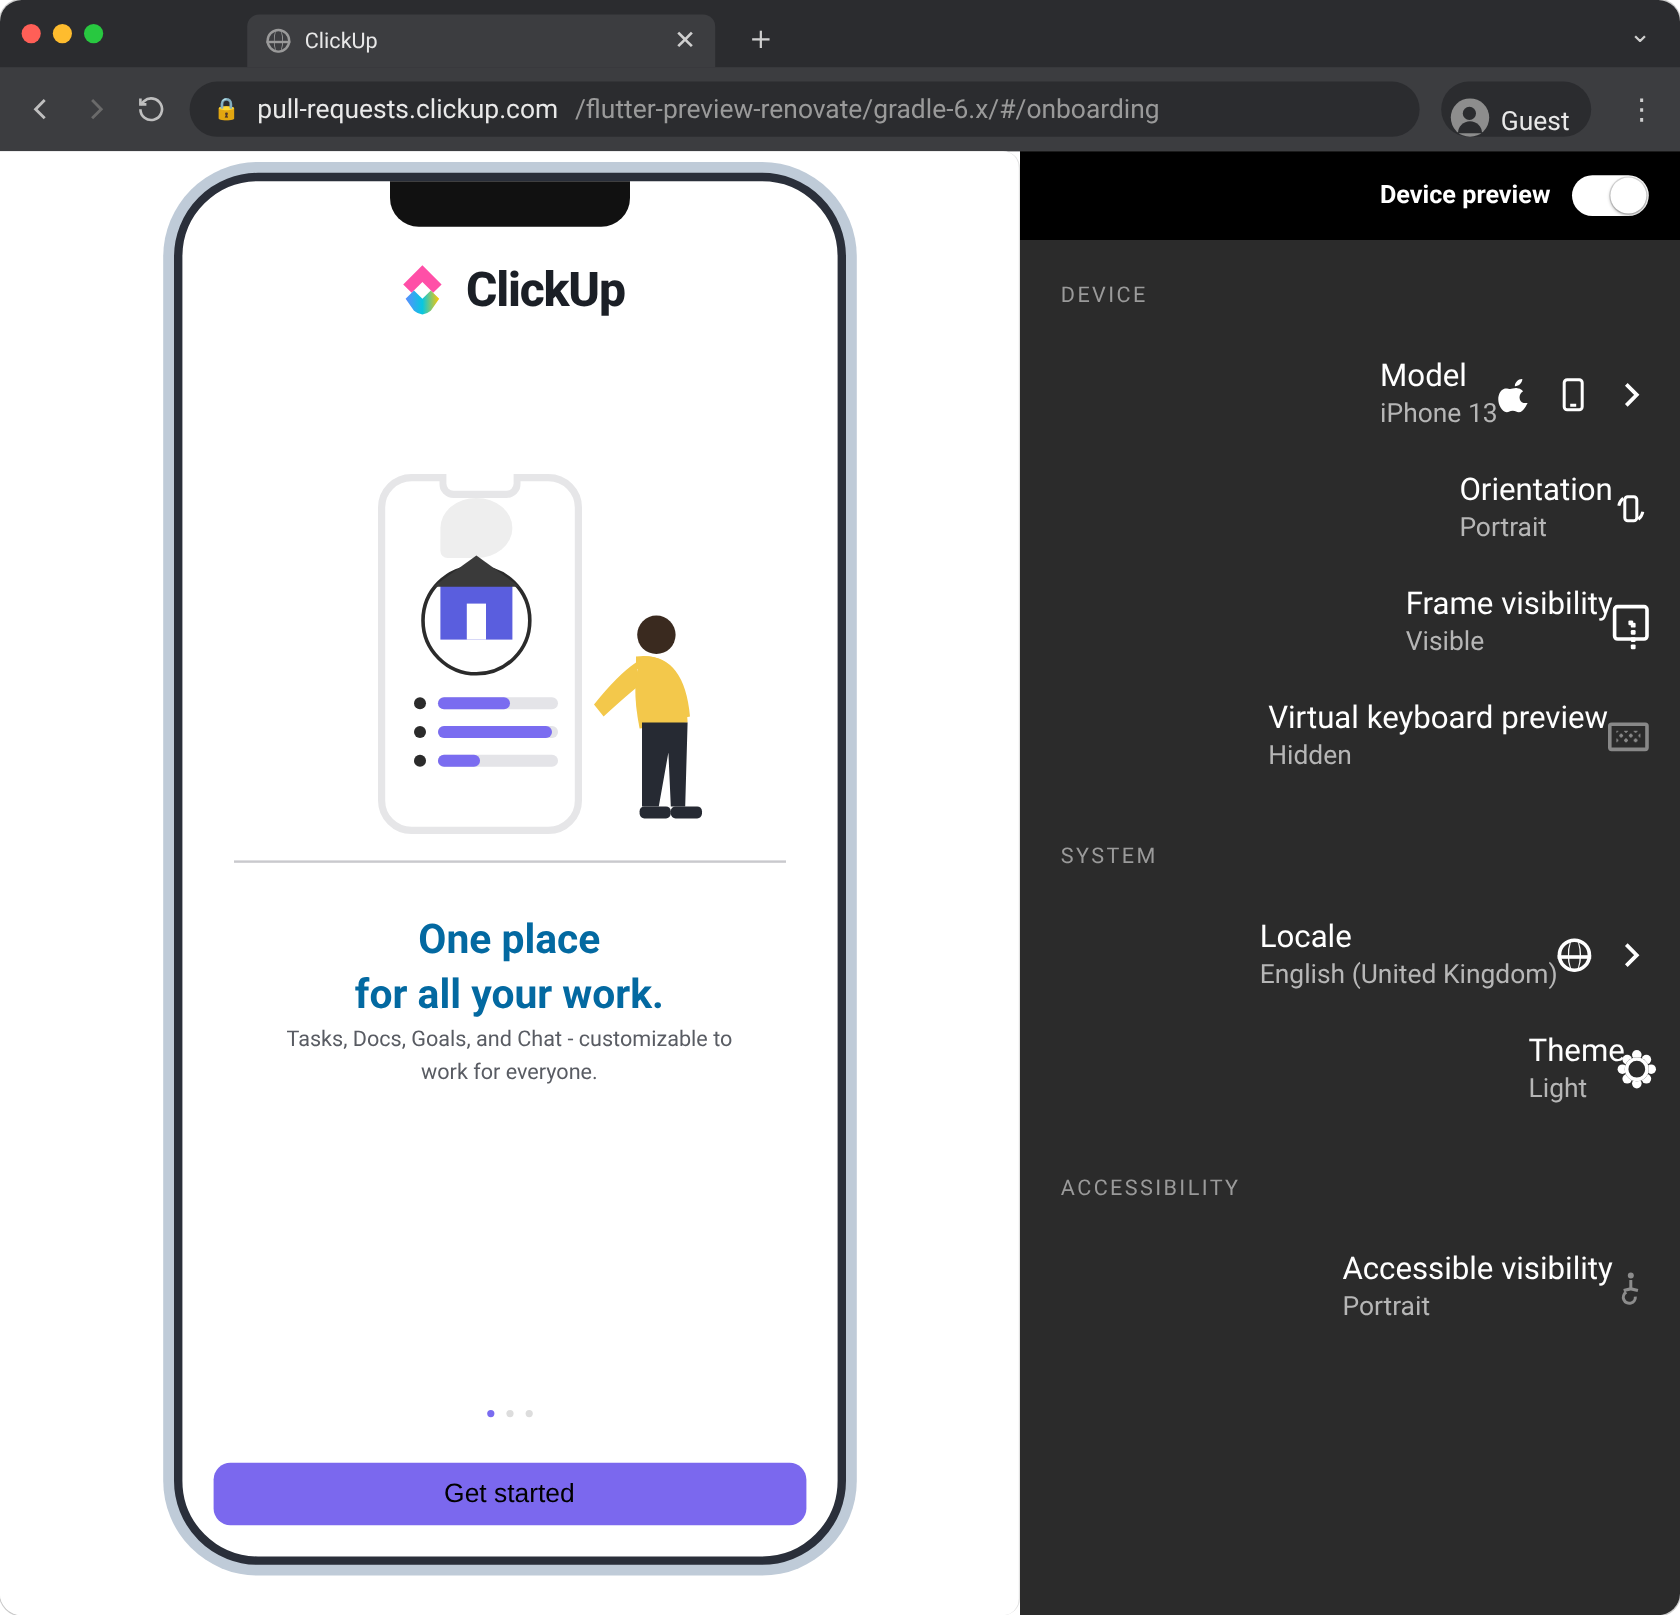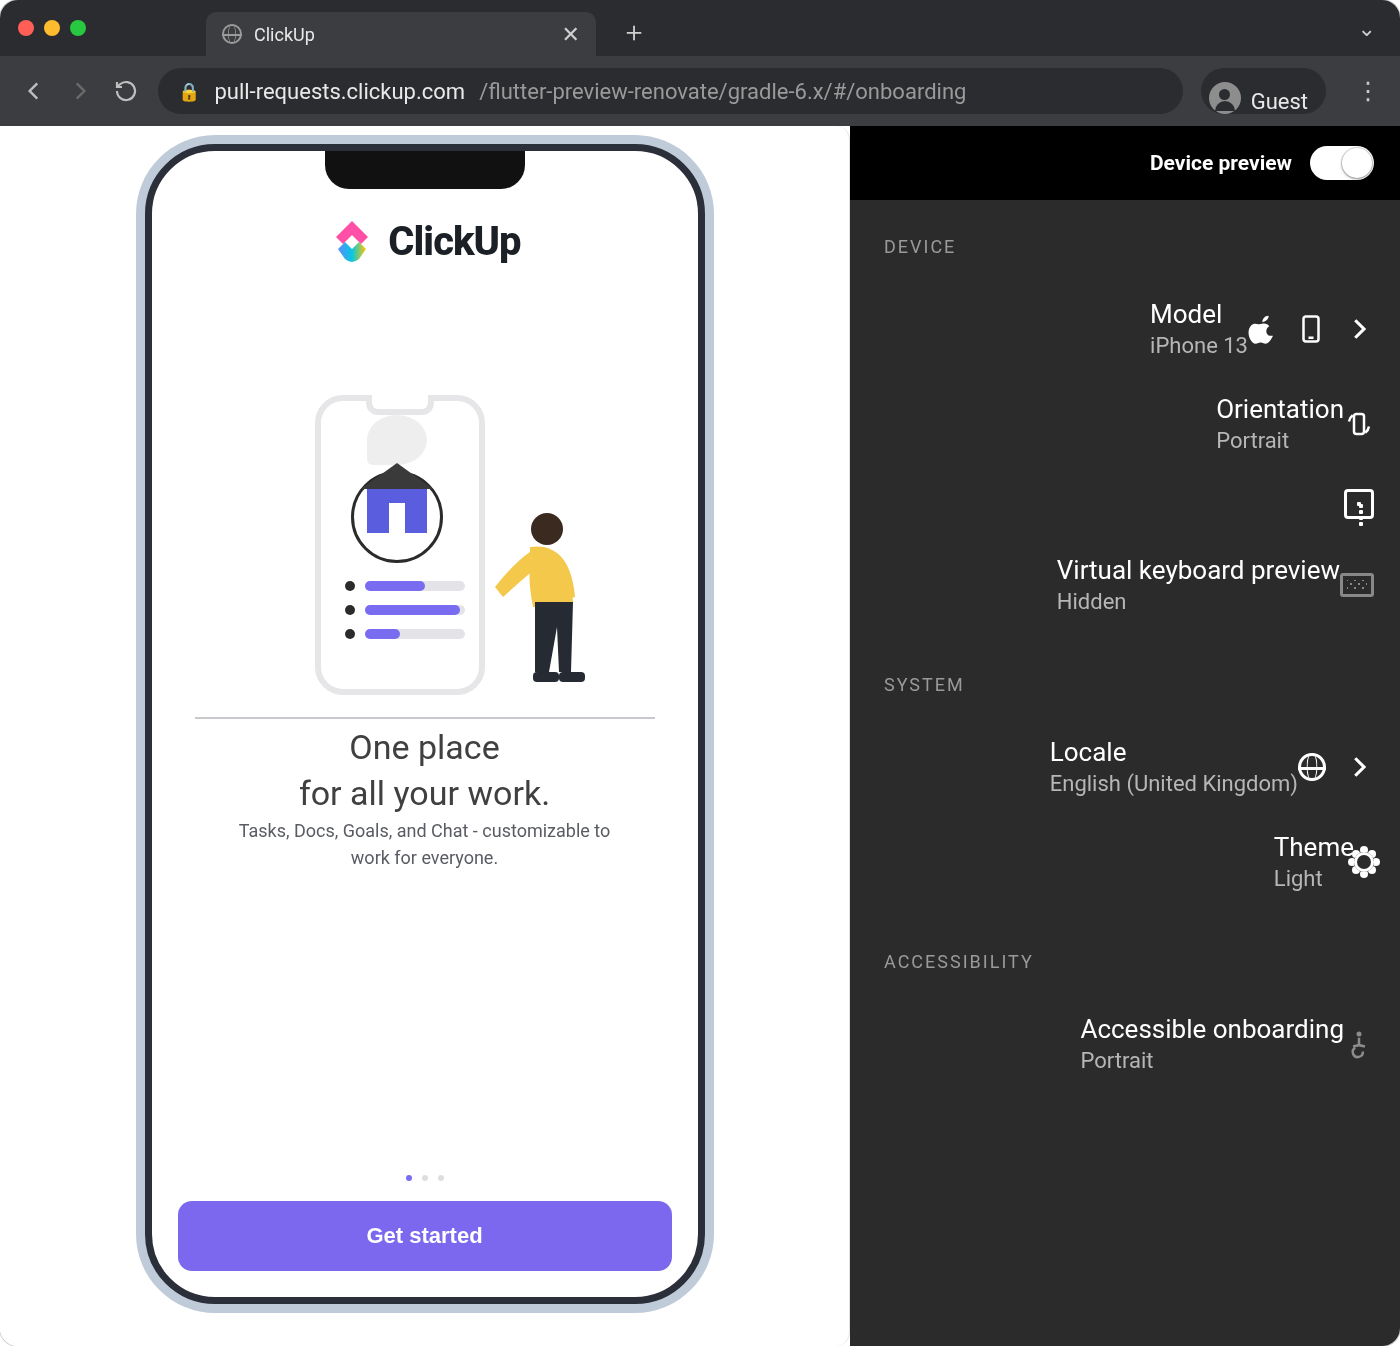--- a/index.html
+++ b/index.html
@@ -60,28 +60,28 @@
   .illu-house::before { content:""; position:absolute; left:-6px; top:-24px; width:0; height:0; border-left:36px solid transparent; border-right:36px solid transparent; border-bottom:26px solid #3a3a3a; }
   .illu-house::after { content:""; position:absolute; left:22px; top:16px; width:16px; height:30px; background:#fff; }
   .illu-rows { position:absolute; left:110px; top:186px; width:150px; }
   .illu-row { display:flex; align-items:center; gap:10px; margin-bottom:14px; }
   .illu-dot { width:10px; height:10px; border-radius:50%; background:#2b2b2b; }
   .illu-bar { height:10px; border-radius:5px; background:#e4e4e8; position:relative; }
   .illu-bar .fill { position:absolute; left:0; top:0; bottom:0; background:#7a6cf0; border-radius:5px; }
   .ground { position:absolute; left:-40px; right:-40px; bottom:6px; border-top:2px solid #c9c9cd; }
   .person { position:absolute; right:20px; bottom:8px; width:120px; height:210px; }
 
-  .headline { font-size: 34px; font-weight: 400; color: #404040; text-align: center; line-height: 1.35; }
+  .headline { margin-top: 36px; font-size: 34px; font-weight: 700; color: #0369a1; text-align: center; line-height: 1.35; }
   .subtext { font-size: 18px; color: #595c63; text-align: center; max-width: 380px; line-height: 1.5; }
 
   .pager { position:absolute; bottom:116px; left:0; right:0; display:flex; justify-content:center; gap:10px; }
   .pdot { width:6px; height:6px; border-radius:50%; background:#ddd; }
   .pdot.active { background:#7a6cf0; }
 
-  .cta { position:absolute; bottom:26px; left:26px; right:26px; height:70px; border:none; border-radius:14px; background:#7b68ee; color:#ffffff; font-size:22px; font-weight:700; cursor:pointer; }
+  .cta { position:absolute; bottom:26px; left:26px; right:26px; height:52px; border:none; border-radius:14px; background:#7b68ee; color:#000000; font-size:22px; font-weight:400; cursor:pointer; }
 
   
   .panel { flex: 1; background: #2b2b2b; color: #e6e6e6; padding: 0 26px 0 34px; overflow: hidden; }
   .panel-header { background: #000; margin: 0 -26px 36px -34px; padding: 20px 26px 20px 34px; display: flex; align-items: center; justify-content: flex-end; gap: 18px; }
   .panel-header .title { font-size: 21px; font-weight: 700; color: #fff; }
   .switch { width: 64px; height: 34px; background: #fff; border-radius: 20px; position: relative; cursor: pointer; }
   .switch .knob { position: absolute; right: 2px; top: 2px; width: 30px; height: 30px; border-radius: 50%; background: #fff; box-shadow: 0 0 0 1px rgba(0,0,0,.12), 0 1px 3px rgba(0,0,0,.4); }
 
   .section-label { letter-spacing: 2px; font-size: 18px; color: #9a9a9a; margin: 42px 0 24px; }
   .section-label.first { margin-top: 14px; }
@@ -285,20 +285,24 @@
             <svg viewBox="0 0 24 24" fill="none" stroke="#fff" stroke-width="2">
               <rect x="8" y="4" width="8" height="16" rx="2"></rect>
               <path d="M4 10a8 8 0 0 1 3-5"></path>
               <path d="M20 14a8 8 0 0 1-3 5"></path>
             </svg>
           </span>
       </div>
     </div>
 
     <div class="row">
+      <div class="text">
+        <div class="primary">Frame visibility</div>
+        <div class="secondary">Visible</div>
+      </div>
       <div class="icons">
         <span class="frame-icon">
             <span class="frame-icon-inner">
               <span></span>
               <span></span>
               <span></span>
               <span></span>
             </span>
           </span>
       </div>
@@ -338,21 +342,21 @@
       </div>
       <div class="icons">
         <span class="sun-icon"></span>
       </div>
     </div>
 
     <div class="section-label">ACCESSIBILITY</div>
 
     <div class="row">
       <div class="text">
-        <div class="primary">Accessible onboarding</div>
+        <div class="primary">Accessible visibility</div>
         <div class="secondary">Portrait</div>
       </div>
       <div class="icons">
         <span class="ico" style="color:#8c8c8c;">
             <svg viewBox="0 0 24 24" fill="currentColor">
               <circle cx="12" cy="4" r="2"></circle>
               <path d="M11 7h2v5l4 1-.5 2L12 14l-4.5 1L7 13l4-1z"></path>
               <path d="M9 15a4 4 0 1 0 6 3" fill="none" stroke="currentColor" stroke-width="2"></path>
             </svg>
           </span>

